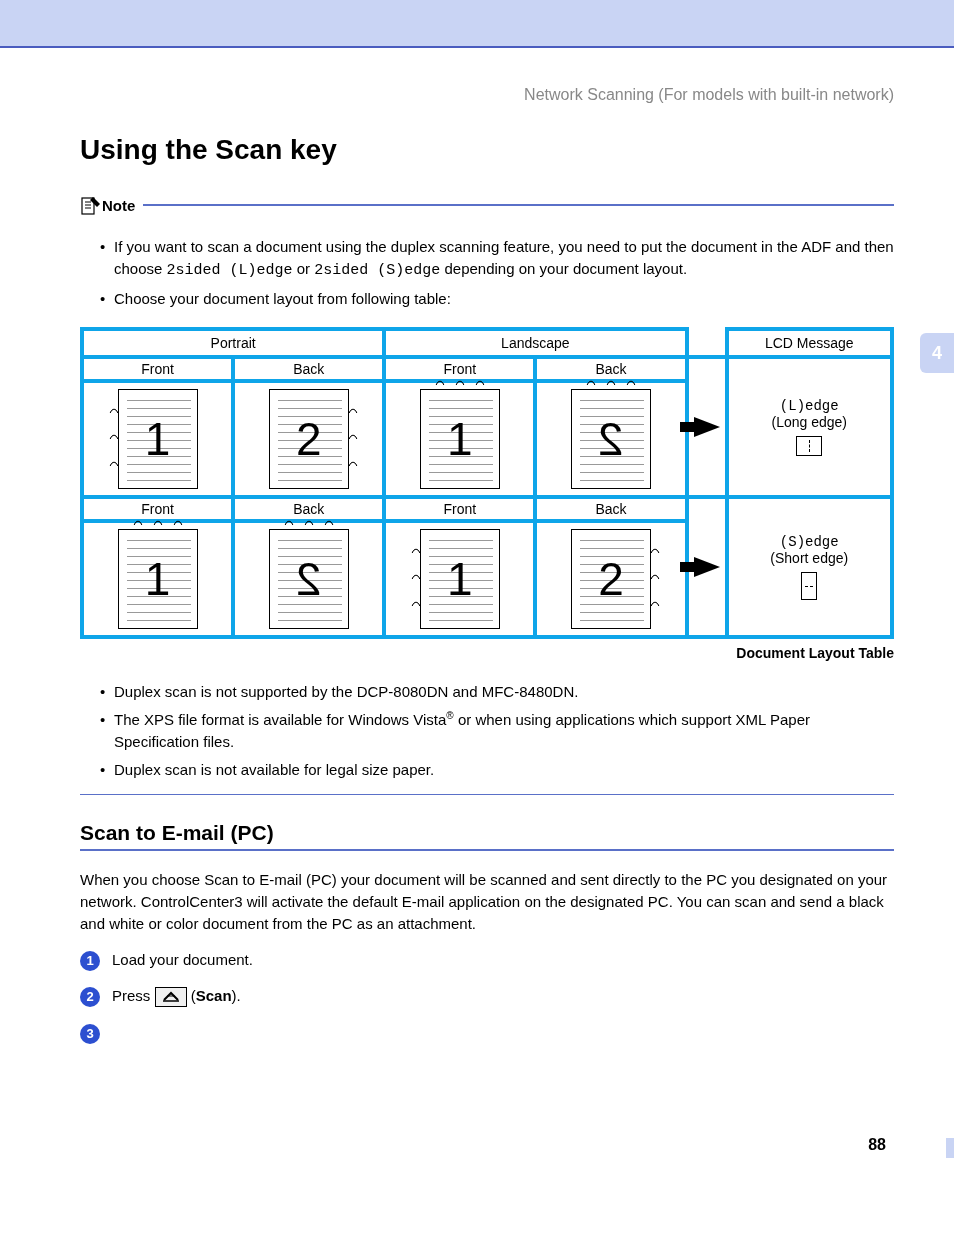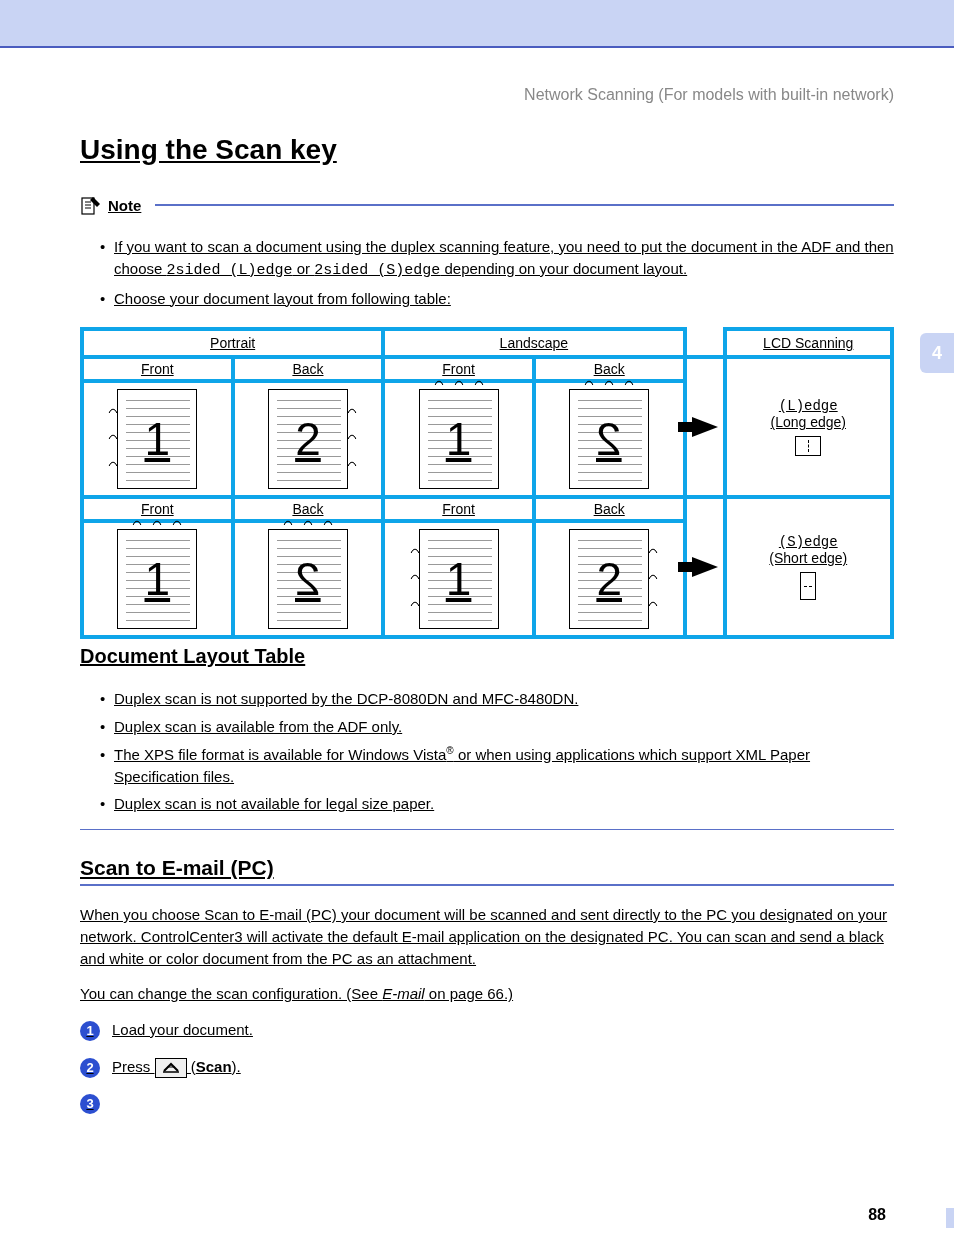--- a/index.html
+++ b/index.html
@@ -18,31 +18,29 @@
     margin-bottom: 8px;
   }
   .header-text {
     text-align: right;
     color: #888;
     font-size: 16px;
     padding: 30px 60px 10px 0;
   }
   .content {
     padding: 0 60px 40px 80px;
-    text-decoration: underline;
   }
   h1 {
     font-size: 28px;
     font-weight: bold;
     margin: 20px 0 28px 0;
   }
   .note-row {
     display: flex;
     align-items: center;
-    gap: 6px;
     margin-bottom: 16px;
   }
   .note-icon {
     width: 22px; height: 22px;
     display: inline-flex; align-items: center; justify-content: center;
   }
   .note-label { font-weight: bold; font-size: 15px; }
   .note-line {
     flex: 1;
     border-bottom: 2px solid #5a70c8;
@@ -141,23 +139,23 @@
   }
   .tiny-icon.short {
     width: 16px; height: 28px;
   }
   .tiny-icon.short::after {
     content: ""; position: absolute;
     top: 50%; left: 3px; right: 3px;
     border-top: 1px dashed #000;
   }
   .caption {
-    text-align: left;
+    text-align: right;
     font-weight: bold;
-    font-size: 20px;
+    font-size: 14px;
     margin: 6px 0 10px 0;
   }
   .rule-bottom {
     border-top: 1px solid #5a70c8;
     margin: 14px 0 26px 0;
   }
   .tab {
     position: absolute;
     right: 0; top: 333px;
     width: 34px; height: 40px;
@@ -242,21 +240,21 @@
     </li>
     <li>Choose your document layout from following table:</li>
   </ul>
 
   <table class="layout">
     <tbody>
         <tr>
       <th colspan="2">Portrait</th>
       <th colspan="2">Landscape</th>
       <th style="width:40px;border-top:none;border-bottom:none;border-left:none;"></th>
-      <th>LCD Scanning</th>
+      <th>LCD Message</th>
     </tr>
     <tr>
       <td class="sub">Front</td>
       <td class="sub">Back</td>
       <td class="sub">Front</td>
       <td class="sub">Back</td>
       <td rowspan="2" class="arrow-cell">
             <div class="arrow-right"></div>
           </td>
       <td rowspan="2" class="msg-cell">
@@ -378,36 +376,32 @@
               </div>
         </div>
       </td>
     </tr>
   </tbody>
     </table>
   <div class="caption">Document Layout Table</div>
 
   <ul class="bullets">
     <li>Duplex scan is not supported by the DCP-8080DN and MFC-8480DN.</li>
-    <li>Duplex scan is available from the ADF only.</li>
     <li>
       <span>The XPS file format is available for Windows Vista</span><sup>®</sup><span> or when using applications which support XML Paper Specification files.</span>
     </li>
     <li>Duplex scan is not available for legal size paper.</li>
   </ul>
 
   <div class="rule-bottom"></div>
 
   <h2>Scan to E-mail (PC)</h2>
   <div class="h2-rule"></div>
 
   <p class="body">When you choose Scan to E-mail (PC) your document will be scanned and sent directly to the PC you designated on your network. ControlCenter3 will activate the default E-mail application on the designated PC. You can scan and send a black and white or color document from the PC as an attachment.</p>
-  <p class="body">
-    <span>You can change the scan configuration. (See </span><span class="italic">E-mail</span><span> on page 66.)</span>
-  </p>
 
   <ol class="steps">
     <li>
       <span class="step-num">1</span>
       <span>Load your document.</span>
     </li>
     <li>
       <span class="step-num">2</span>
       <span>
         <span>Press </span><span class="scan-btn"><svg width="18" height="14" viewBox="0 0 18 14">

